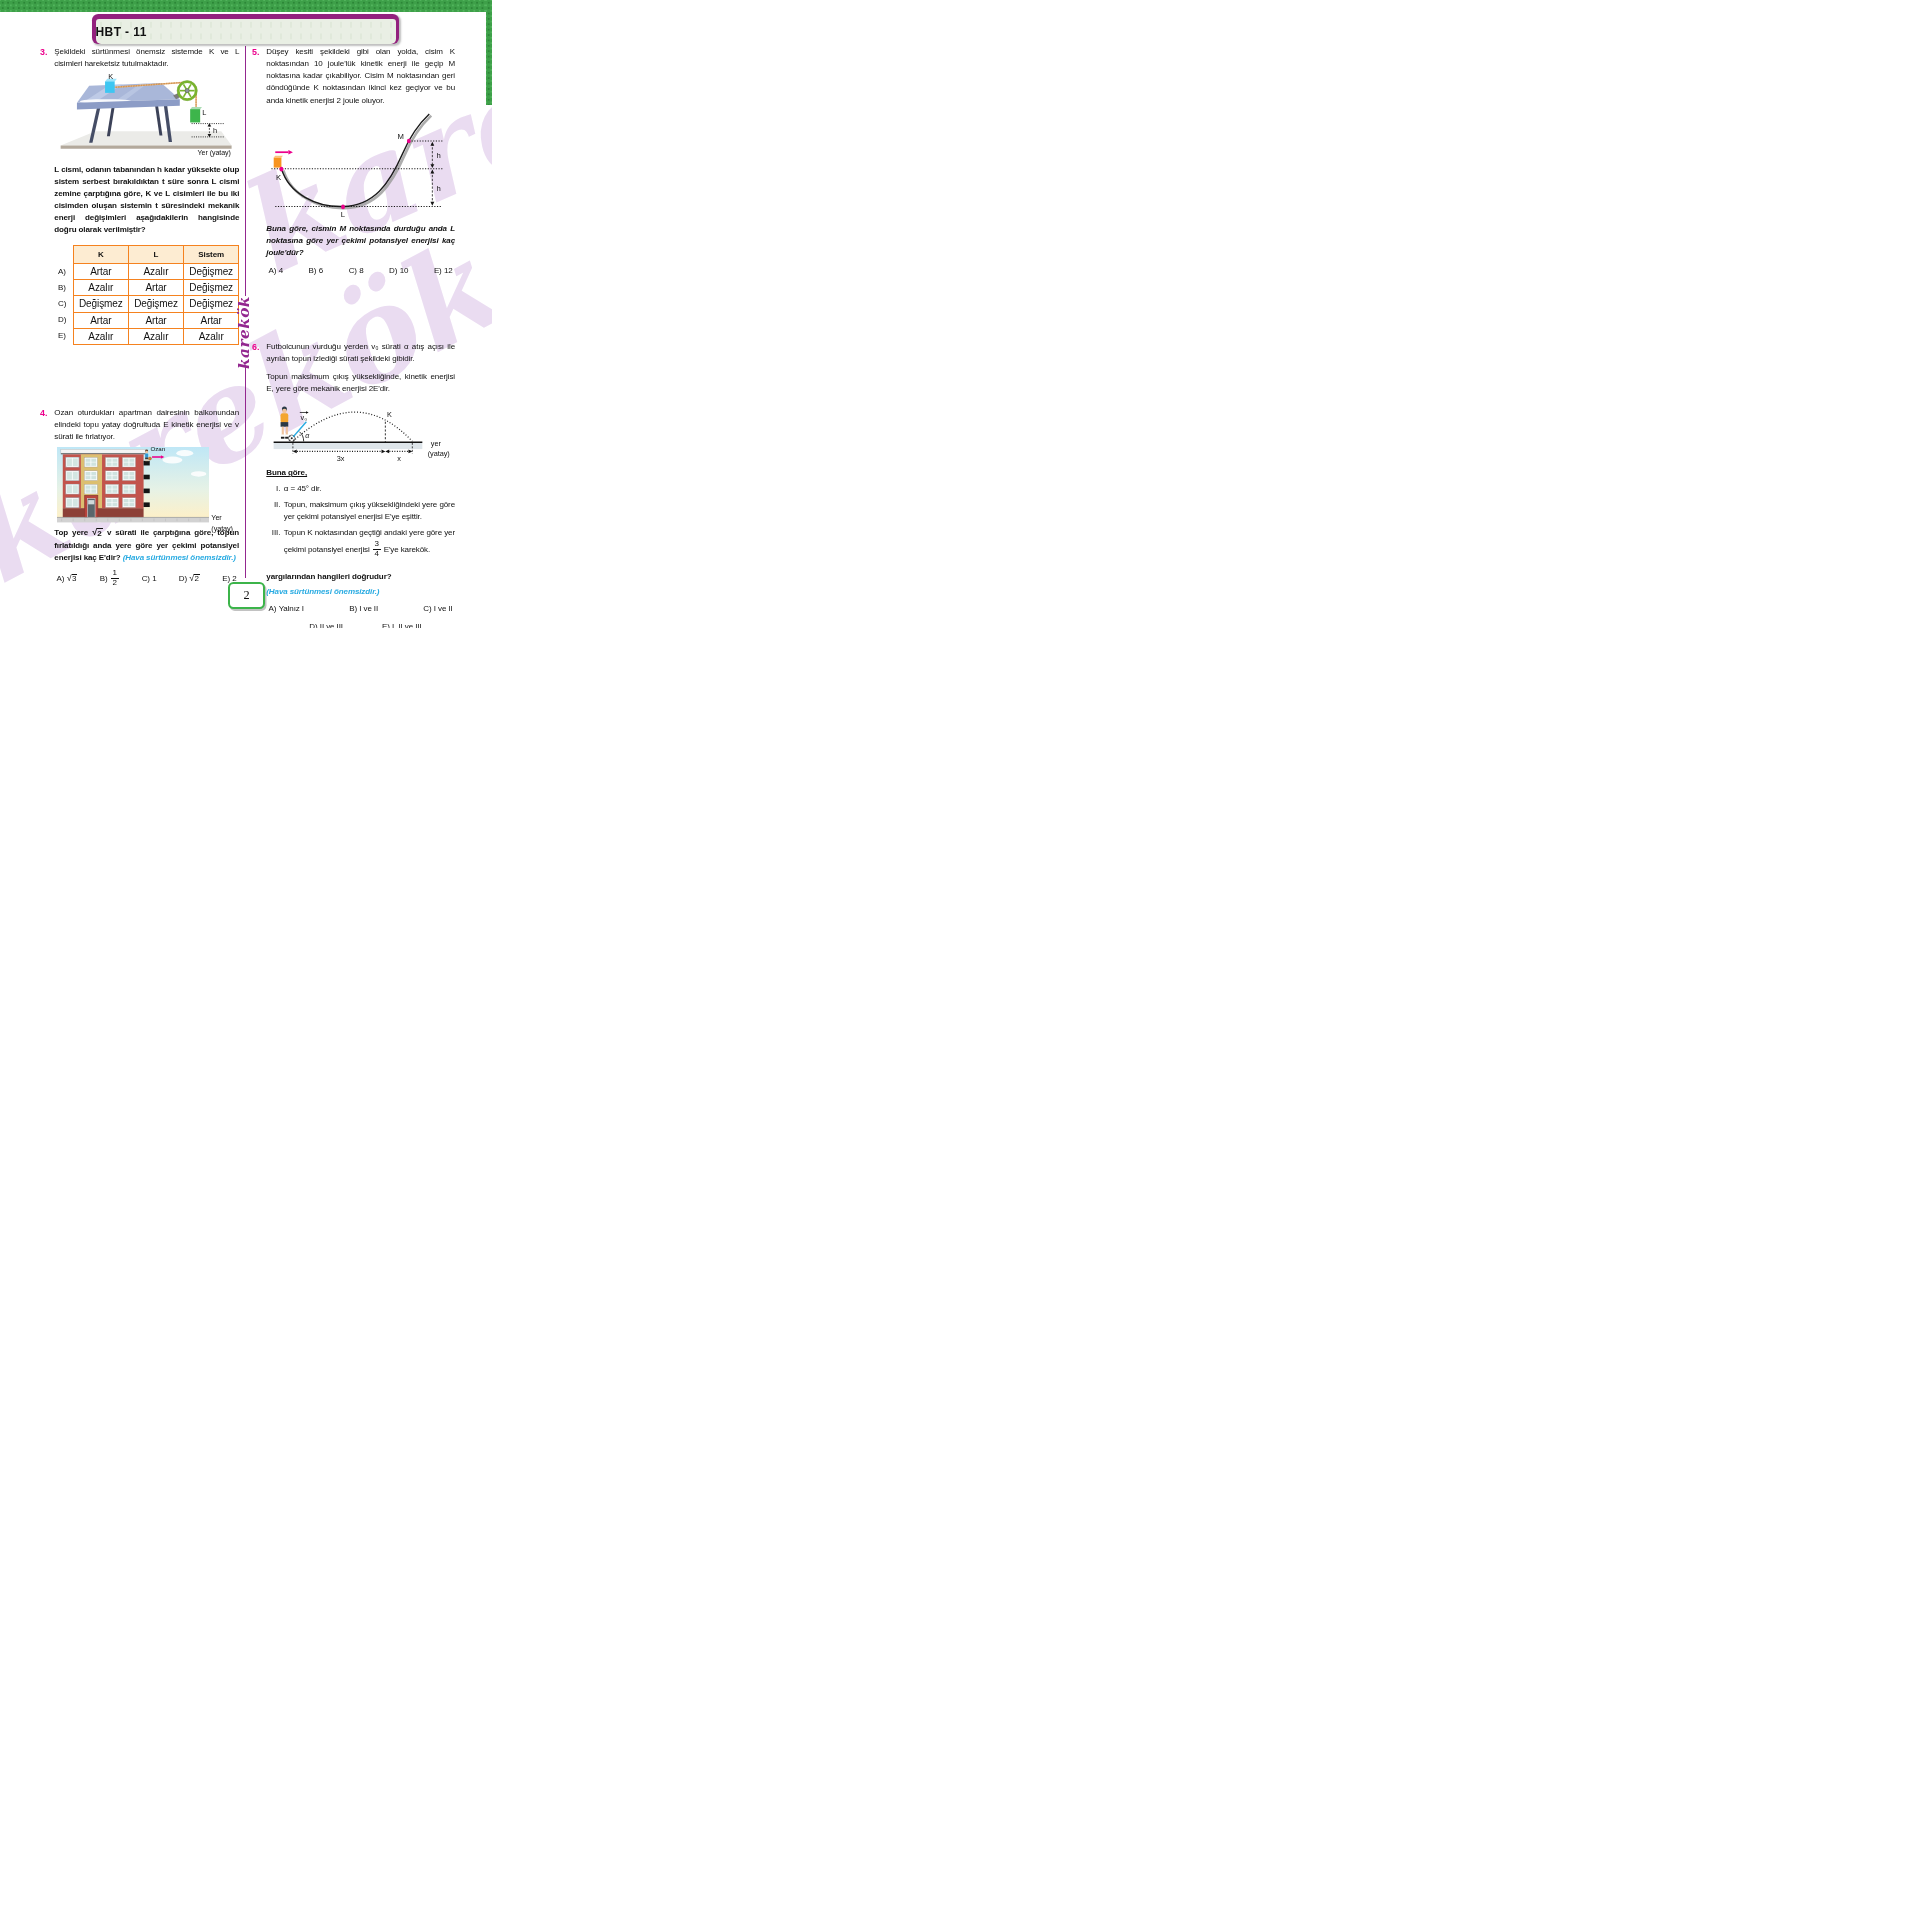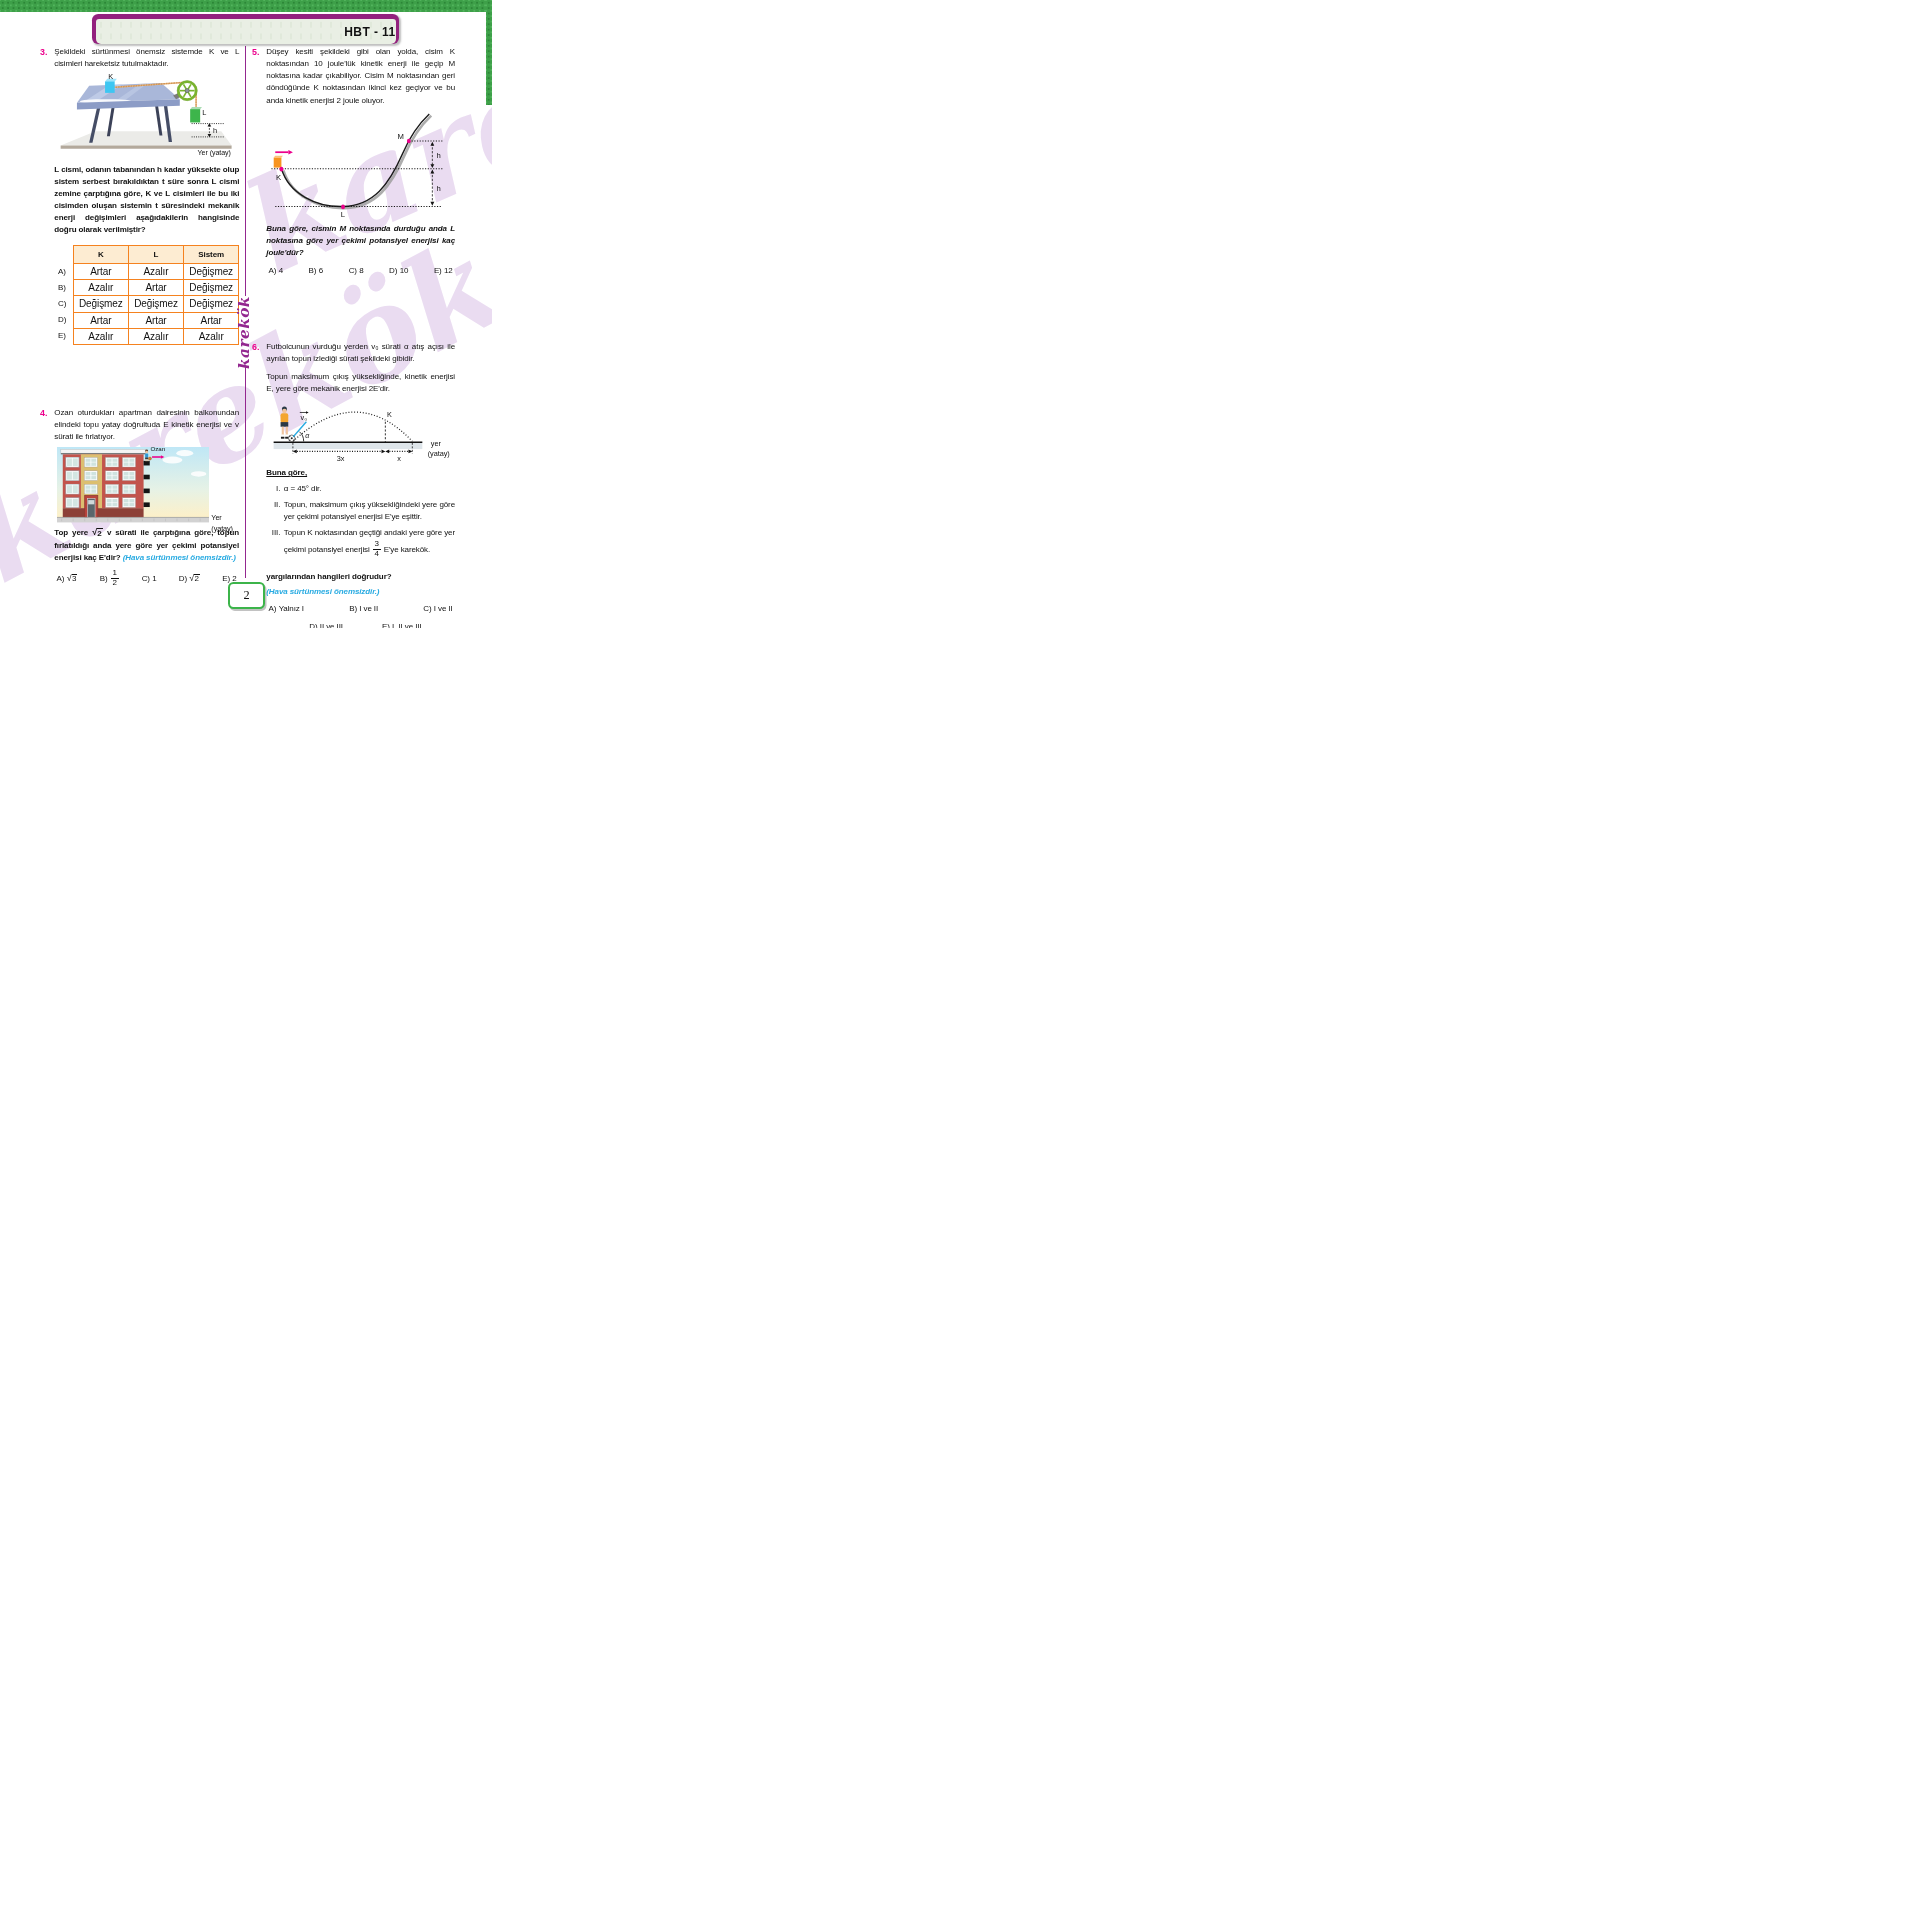--- a/index.html
+++ b/index.html
@@ -8,21 +8,21 @@
   
   .band{background-color:#3ea049;
         background-image:radial-gradient(#2c8637 22%,transparent 24%),radial-gradient(#52b45d 22%,transparent 24%);
         background-size:5.4px 5.4px;background-position:0 0,2.7px 2.7px;}
   .top-band{position:absolute;top:0;left:0;width:100%;height:11.6px;z-index:3;}
   .right-band{position:absolute;top:0;right:0;width:5.8px;height:105px;z-index:3;}
   
   .header-box{position:absolute;left:92px;top:14px;width:307px;height:30px;background:#93217e;
               border-radius:6.2px;box-shadow:1.2px 1.5px 1.9px rgba(0,0,0,.25);z-index:3;}
   .header-inner{position:absolute;left:3.5px;right:3.5px;top:5.4px;bottom:0;background:#e9efe4;
-                border-radius:3.1px 3.1px 5px 5px;display:flex;align-items:center;justify-content:flex-end;
+                border-radius:3.1px 3.1px 5px 5px;display:flex;align-items:center;justify-content:flex-start;
                 background-image:radial-gradient(ellipse 2.3px 4.6px at 50% 50%,#e0e9da 60%,transparent 61%);
                 background-size:10px 11.6px;}
   .header-title{font-size:12px;font-weight:bold;letter-spacing:0.4px;color:#101010;}
   
   .wm-big{position:absolute;font-family:"DejaVu Serif",serif;font-style:italic;font-weight:bold;
           color:#eadcf1;z-index:0;white-space:nowrap;pointer-events:none;}
   #wm-a{font-size:127px;left:-54px;top:335px;transform:rotate(-28deg);}
   #wm-b{font-size:127px;left:231px;top:42px;transform:rotate(-24deg);}
   .wm-vert{position:absolute;left:235px;top:304px;height:65px;writing-mode:vertical-rl;transform:rotate(180deg);
            font-family:"DejaVu Serif",serif;font-style:italic;font-weight:bold;font-size:15.4px;

